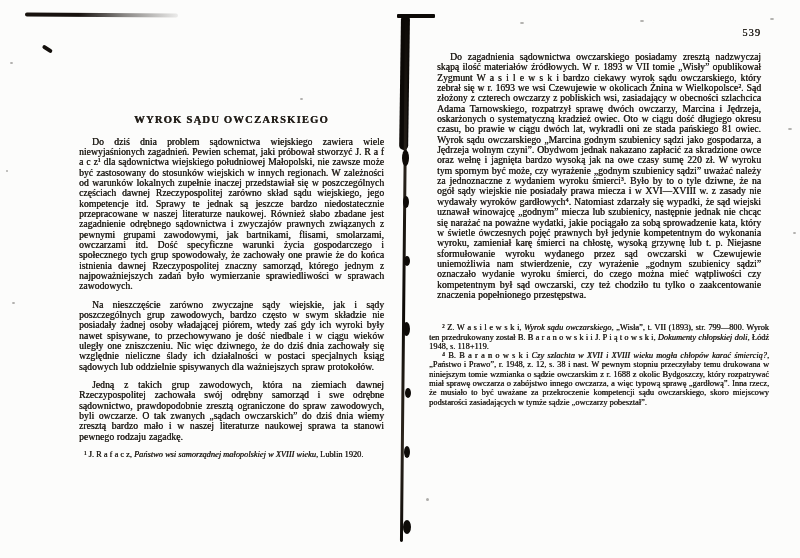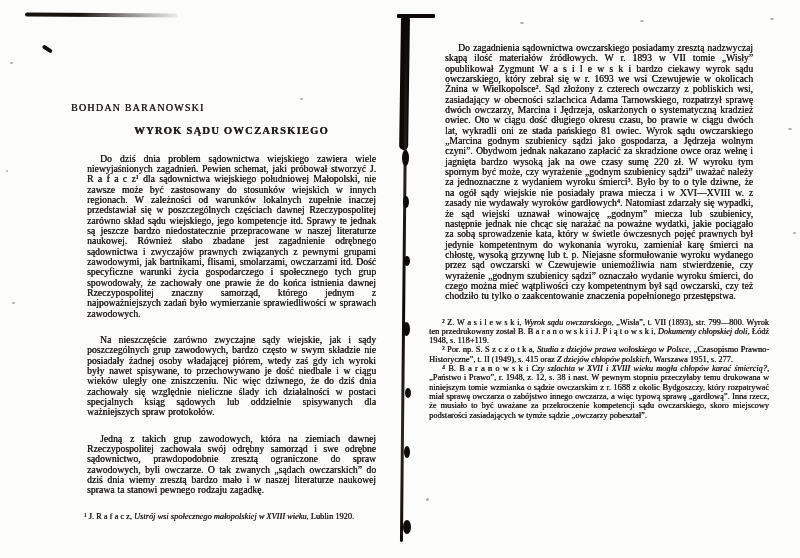--- a/index.html
+++ b/index.html
@@ -11,25 +11,25 @@
   }
   .page-col { position:absolute; }
   .page-col * { text-shadow:0.3px 0 0 currentColor; }
   .col-left  { left:71px;  top:102px; width:321px; }
   .col-right { left:429px; top:27px;  width:340px; }
 
   .author { font-size:10px; letter-spacing:1.2px; }
   .title  { margin-top:11px; text-align:center; font-weight:bold;
             font-size:10.6px; letter-spacing:1.2px; line-height:13.5px; }
   .body-block { margin-top:10px; }
-  .para { margin:16px; text-indent:13px; text-align:justify;
+  .para { margin:8px; text-indent:13px; text-align:justify;
           font-size:9.7px; line-height:10.35px; word-spacing:0.4px; }
   .footnotes { margin-top:7px; }
   .col-right .body-block { margin-top:14px; }
-  .col-right .footnotes  { margin-top:15px; }
+  .col-right .footnotes  { margin-top:23px; }
   .fn { margin:0; text-indent:13px; text-align:justify;
         font-size:8.4px; line-height:9.3px; }
   .i  { font-style:italic; }
   .pagenum { text-align:right; font-size:10.5px; letter-spacing:1px;
              padding-right:8px; }
 
   
   .art { position:absolute; pointer-events:none; }
   .smudge-tl { left:25px; top:13px; width:153px; height:4px; border-radius:2px;
     background:linear-gradient(to right,#17120e 0%,#17120e 35%,rgba(23,18,14,.5) 65%,rgba(23,18,14,.07) 100%);
@@ -67,38 +67,37 @@
   <div class="art speck" style="left:12px;top:302px;width:3px;height:2px;"></div>
   <div class="art speck" style="left:300px;top:98px;width:3px;height:2px;"></div>
   <div class="art speck" style="left:520px;top:22px;width:4px;height:2px;"></div>
   <div class="art speck" style="left:640px;top:20px;width:4px;height:2px;"></div>
   <div class="art speck" style="left:770px;top:18px;width:4px;height:2px;"></div>
   <div class="art speck" style="left:788px;top:128px;width:4px;height:2px;"></div>
   <div class="art speck" style="left:793px;top:232px;width:3px;height:2px;"></div>
   <div class="art speck" style="left:426px;top:498px;width:3px;height:3px;"></div>
 
   <div class="page-col col-left">
-    <div class="author">BOHDAN BARANOWSKI</div>
     <div class="title">
       <div>WYROK SĄDU OWCZARSKIEGO</div>
     </div>
     <div class="body-block">
       <p class="para">Do dziś dnia problem sądownictwa wiejskiego zawiera wiele niewyjaśnionych zagadnień. Pewien schemat, jaki próbował stworzyć J. R a f a c z¹ dla sądownictwa wiejskiego południowej Małopolski, nie zawsze może być zastosowany do stosunków wiejskich w innych regionach. W zależności od warunków lokalnych zupełnie inaczej przedstawiał się w poszczególnych częściach dawnej Rzeczypospolitej zarówno skład sądu wiejskiego, jego kompetencje itd. Sprawy te jednak są jeszcze bardzo niedostatecznie przepracowane w naszej literaturze naukowej. Również słabo zbadane jest zagadnienie odrębnego sądownictwa i zwyczajów prawnych związanych z pewnymi grupami zawodowymi, jak bartnikami, flisami, smolarzami, owczarzami itd. Dość specyficzne warunki życia gospodarczego i społecznego tych grup spowodowały, że zachowały one prawie że do końca istnienia dawnej Rzeczypospolitej znaczny samorząd, którego jednym z najpoważniejszych zadań było wymierzanie sprawiedliwości w sprawach zawodowych.</p>
       <p class="para">Na nieszczęście zarówno zwyczajne sądy wiejskie, jak i sądy poszczególnych grup zawodowych, bardzo często w swym składzie nie posiadały żadnej osoby władającej piórem, wtedy zaś gdy ich wyroki były nawet spisywane, to przechowywano je dość niedbale i w ciągu wieków uległy one zniszczeniu. Nic więc dziwnego, że do dziś dnia zachowały się względnie nieliczne ślady ich działalności w postaci specjalnych ksiąg sądowych lub oddzielnie spisywanych dla ważniejszych spraw protokołów.</p>
       <p class="para">Jedną z takich grup zawodowych, która na ziemiach dawnej Rzeczypospolitej zachowała swój odrębny samorząd i swe odrębne sądownictwo, prawdopodobnie zresztą ograniczone do spraw zawodowych, byli owczarze. O tak zwanych „sądach owczarskich” do dziś dnia wiemy zresztą bardzo mało i w naszej literaturze naukowej sprawa ta stanowi pewnego rodzaju zagadkę.</p>
     </div>
     <div class="footnotes">
-      <p class="fn"><span>¹ J. R a f a c z, </span><span class="i">Ustrój wsi społecznego małopolskiej w XVIII wieku</span><span>, Lublin 1920.</span></p>
+      <p class="fn"><span>¹ J. R a f a c z, </span><span class="i">Państwo wsi samorządnej małopolskiej w XVIII wieku</span><span>, Lublin 1920.</span></p>
     </div>
   </div>
 
   <div class="page-col col-right">
+    <div class="pagenum">539</div>
     <div class="body-block">
       <p class="para">Do zagadnienia sądownictwa owczarskiego posiadamy zresztą nadzwyczaj skąpą ilość materiałów źródłowych. W r. 1893 w VII tomie „Wisły” opublikował Zygmunt W a s i l e w s k i bardzo ciekawy wyrok sądu owczarskiego, który zebrał się w r. 1693 we wsi Czewujewie w okolicach Żnina w Wielkopolsce². Sąd złożony z czterech owczarzy z pobliskich wsi, zasiadający w obecności szlachcica Adama Tarnowskiego, rozpatrzył sprawę dwóch owczarzy, Marcina i Jędrzeja, oskarżonych o systematyczną kradzież owiec. Oto w ciągu dość długiego okresu czasu, bo prawie w ciągu dwóch lat, wykradli oni ze stada pańskiego 81 owiec. Wyrok sądu owczarskiego „Marcina godnym szubienicy sądzi jako gospodarza, a Jędrzeja wolnym czyni”. Obydwom jednak nakazano zapłacić za skradzione owce oraz wełnę i jagnięta bardzo wysoką jak na owe czasy sumę 220 zł. W wyroku tym spornym być może, czy wyrażenie „godnym szubienicy sądzi” uważać należy za jednoznaczne z wydaniem wyroku śmierci³. Było by to o tyle dziwne, że na ogół sądy wiejskie nie posiadały prawa miecza i w XVI—XVIII w. z zasady nie wydawały wyroków gardłowych⁴. Natomiast zdarzały się wypadki, że sąd wiejski uznawał winowajcę „godnym” miecza lub szubienicy, następnie jednak nie chcąc się narażać na poważne wydatki, jakie pociągało za sobą sprowadzenie kata, który w świetle ówczesnych pojęć prawnych był jedynie kompetentnym do wykonania wyroku, zamieniał karę śmierci na chłostę, wysoką grzywnę lub t. p. Niejasne sformułowanie wyroku wydanego przez sąd owczarski w Czewujewie uniemożliwia nam stwierdzenie, czy wyrażenie „godnym szubienicy sądzi” oznaczało wydanie wyroku śmierci, do czego można mieć wątpliwości czy kompetentnym był sąd owczarski, czy też chodziło tu tylko o zaakcentowanie znaczenia popełnionego przestępstwa.</p>
     </div>
     <div class="footnotes">
       <p class="fn"><span>² Z. W a s i l e w s k i, </span><span class="i">Wyrok sądu owczarskiego</span><span>, „Wisła”, t. VII (1893), str. 799—800. Wyrok ten przedrukowany został B. B a r a n o w s k i i J. P i ą t o w s k i, </span><span class="i">Dokumenty chłopskiej doli</span><span>, Łódź 1948, s. 118+119.</span></p>
-      <p class="fn"><span>³ Por. np. S. S z c z o t k a, </span><span class="i">Studia z dziejów prawa wołoskiego w Polsce</span><span>, „Czasopismo Prawno-Historyczne”, t. II (1949), s. 415 oraz </span><span class="i">Z dziejów chłopów polskich</span><span>, Warszawa 1951, s. 277.</span></p>
       <p class="fn"><span>⁴ B. B a r a n o w s k i </span><span class="i">Czy szlachta w XVII i XVIII wieku mogła chłopów karać śmiercią?</span><span>, „Państwo i Prawo”, r. 1948, z. 12, s. 38 i nast. W pewnym stopniu przeczyłaby temu drukowana w niniejszym tomie wzmianka o sądzie owczarskim z r. 1688 z okolic Bydgoszczy, który rozpatrywać miał sprawę owczarza o zabójstwo innego owczarza, a więc typową sprawę „gardłową”. Inna rzecz, że musiało to być uważane za przekroczenie kompetencji sądu owczarskiego, skoro miejscowy podstarości zasiadających w tymże sądzie „owczarzy pobeształ”.</span></p>
     </div>
   </div>
 
 </div>
 
 </body></html>

